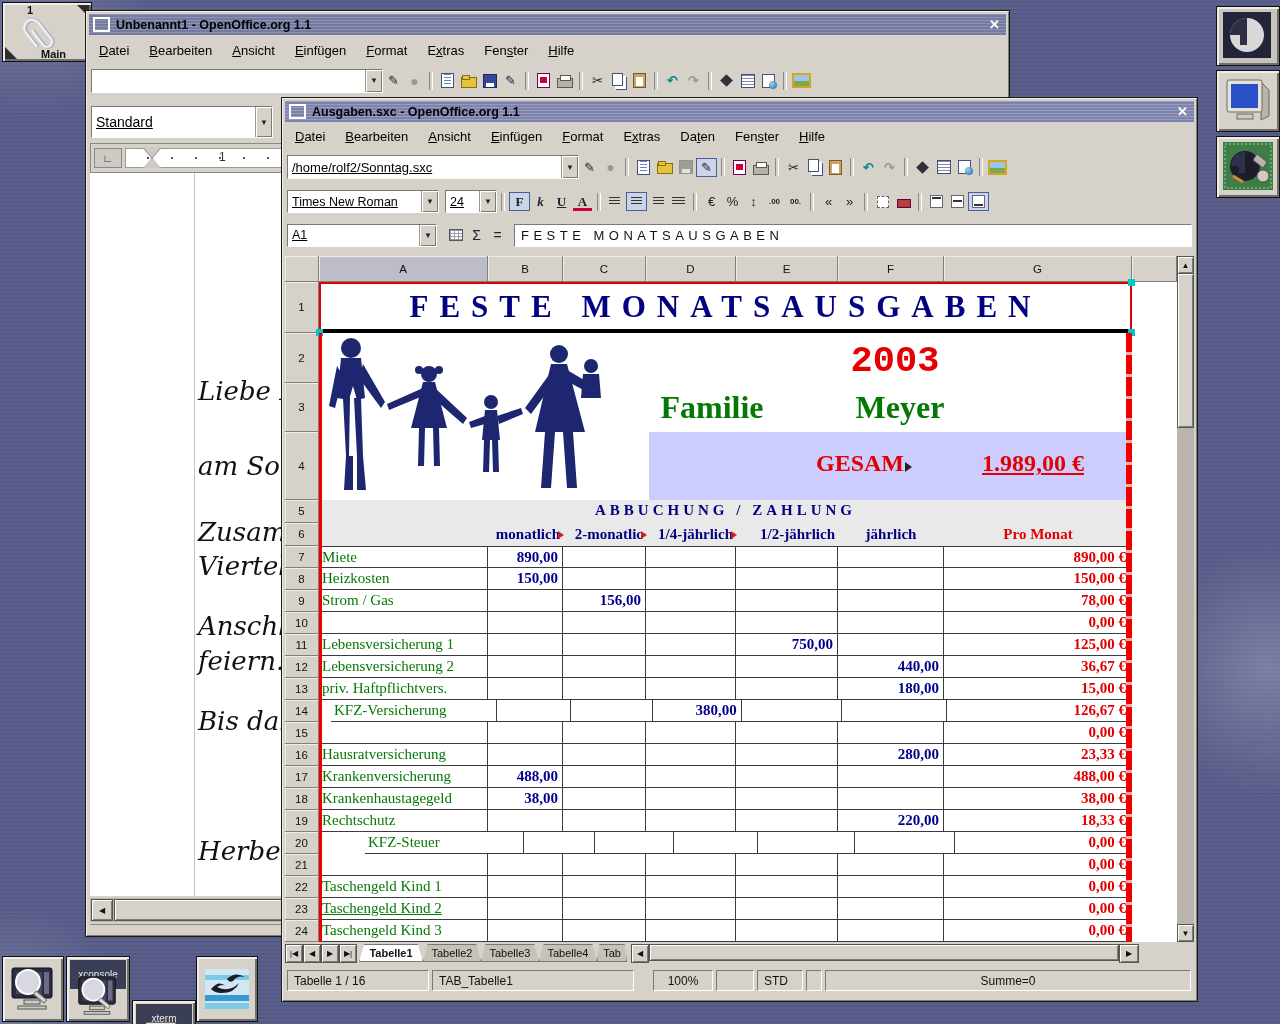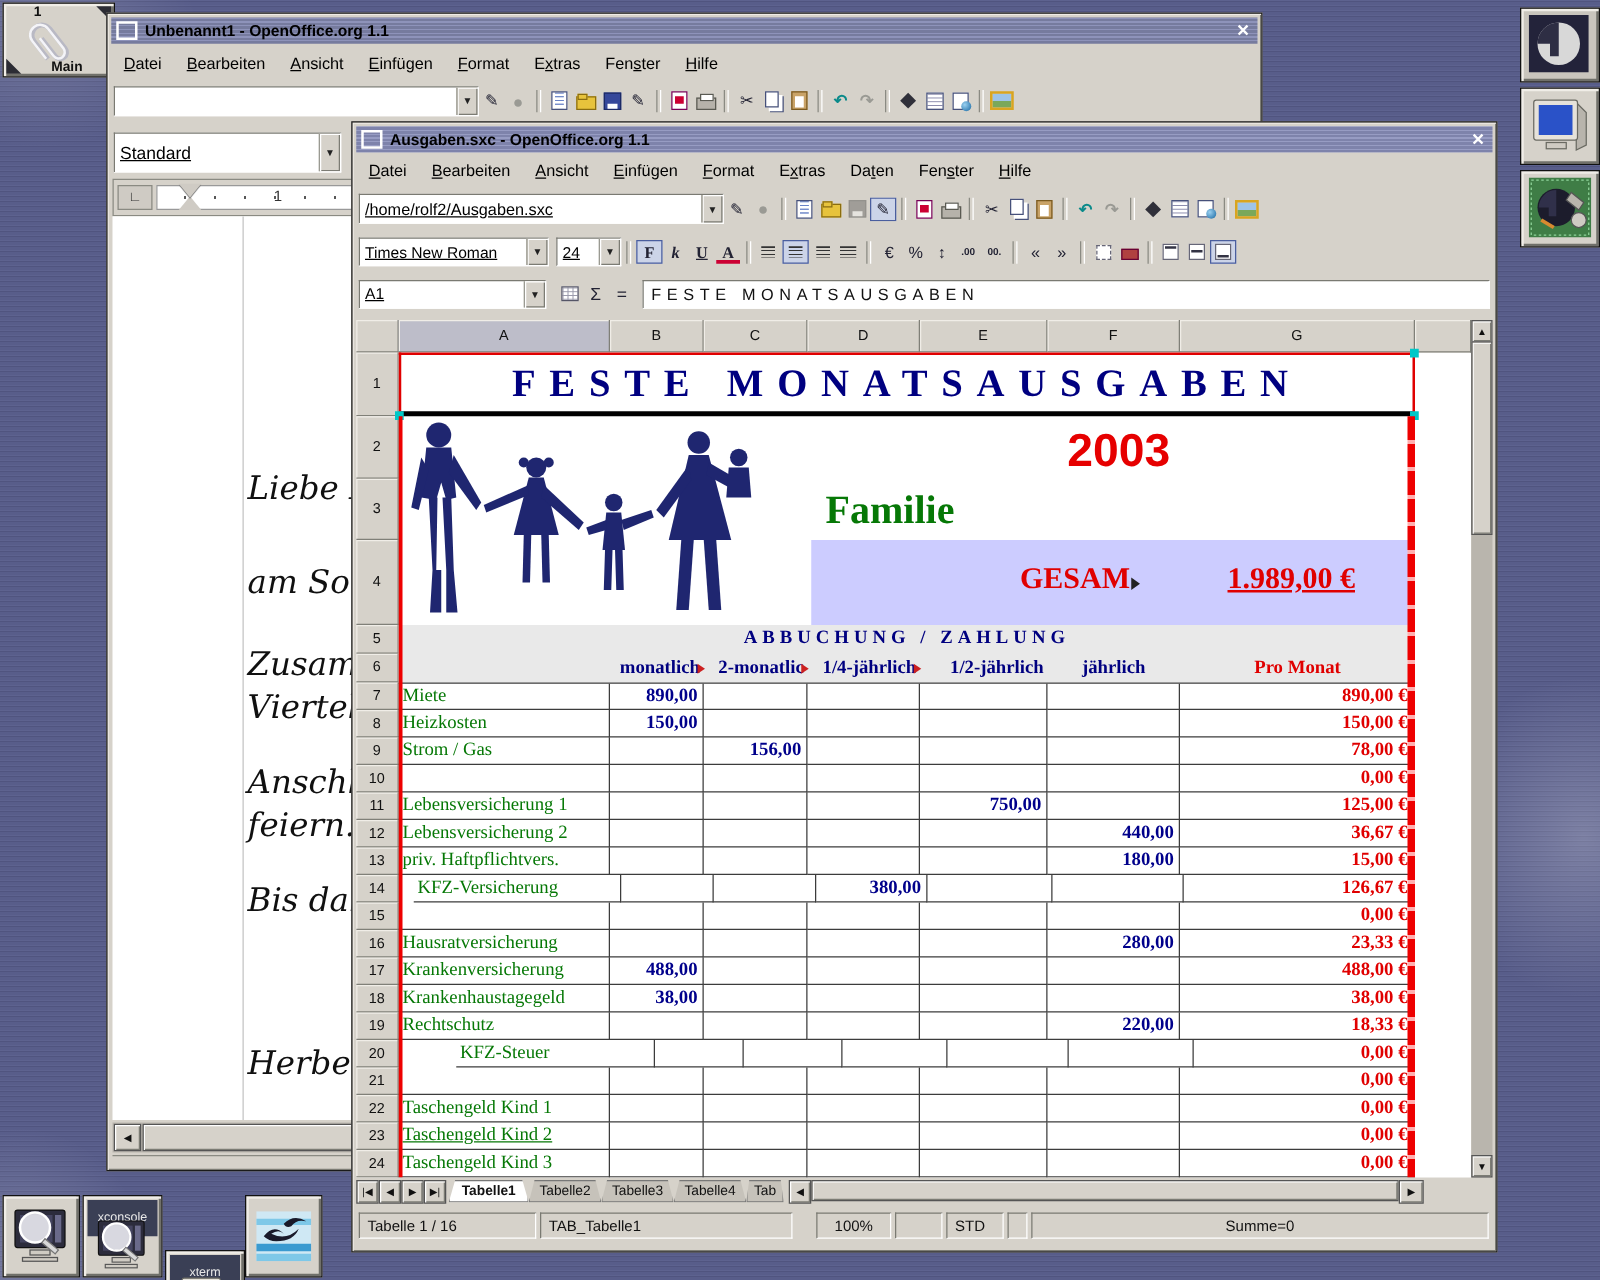--- a/index.html
+++ b/index.html
@@ -270,21 +270,21 @@
       <span class="mi"><u>E</u>infügen</span>
       <span class="mi"><u>F</u>ormat</span>
       <span class="mi">E<u>x</u>tras</span>
       <span class="mi">Da<u>t</u>en</span>
       <span class="mi">Fen<u>s</u>ter</span>
       <span class="mi"><u>H</u>ilfe</span>
     </div>
 
   <div class="bar" style="top:52px;height:34px;">
     <div class="combo" style="width:292px;margin-left:2px;">
-      <span class="cv">/home/rolf2/Ausgaben.sxc</span>
+      <span class="cv">/home/rolf2/Sonntag.sxc</span>
       <span class="drop">▼</span>
     </div>
     <div id="calc-icons" style="display:flex;align-items:center;overflow:hidden;flex:1;">
         <span class="ic">✎</span>
         <span class="ic g-stop">●</span>
         <span class="sep"></span>
         <span class="ic">
           <span class="sh sh-doc"></span>
         </span>
         <span class="ic">
@@ -481,22 +481,23 @@
         <path d="M228 28 L244 28 L262 96 L212 96 Z"></path>
         <path d="M222 96 L232 96 L228 152 L218 152 Z"></path>
         <path d="M240 96 L250 96 L254 152 L244 152 Z"></path>
         <path d="M228 36 L202 72 L208 78 L230 48 Z"></path>
         <path d="M244 34 L268 48 L264 56 L242 44 Z"></path>
         <circle cx="268" cy="30" r="7"></circle>
         <path d="M260 38 L276 38 L278 62 L258 62 Z"></path>
       </g>
     </svg>
 
-    <div style="position:absolute;left:520px;top:84px;width:180px;text-align:center;font-family:Liberation Sans, sans-serif;font-weight:bold;font-size:37px;color:#e60000;">2003</div>
+    <div style="position:absolute;left:520px;top:84px;width:180px;text-align:center;font-family:Liberation Mono, monospace;font-weight:bold;font-size:37px;color:#e60000;">2003</div>
     <div style="position:absolute;left:352px;top:133px;width:150px;text-align:center;font-family:'Liberation Serif',serif;font-weight:bold;font-size:32px;color:#067806;">Familie</div>
+    <div style="position:absolute;left:540px;top:133px;width:150px;text-align:center;font-family:'Liberation Serif',serif;font-weight:bold;font-size:32px;color:#067806;">Meyer</div>
 
     <div style="position:absolute;left:364px;top:176px;width:483px;height:68px;background:#ccccff;">
       <span style="position:absolute;right:228px;top:18px;font-family:'Liberation Serif',serif;font-weight:bold;font-size:24px;color:#e00000;">GESAM</span>
       <span style="position:absolute;right:220px;top:30px;width:0;height:0;border-top:5px solid transparent;border-bottom:5px solid transparent;border-left:7px solid #222;"></span>
       <span style="position:absolute;right:48px;top:18px;font-family:'Liberation Serif',serif;font-weight:bold;font-size:24px;color:#e00000;text-decoration:underline;">1.989,00 €</span>
     </div>
 
     <div style="position:absolute;left:34px;top:244px;width:813px;height:46px;background:#e9e9e9;">
       <div style="position:absolute;left:0;top:2px;width:100%;text-align:center;font-family:'Liberation Serif',serif;font-weight:bold;font-size:15px;color:#000080;letter-spacing:4px;">ABBUCHUNG / ZAHLUNG</div>
       <div id="bandcols" style="position:absolute;left:0;top:23px;width:100%;height:23px;">

